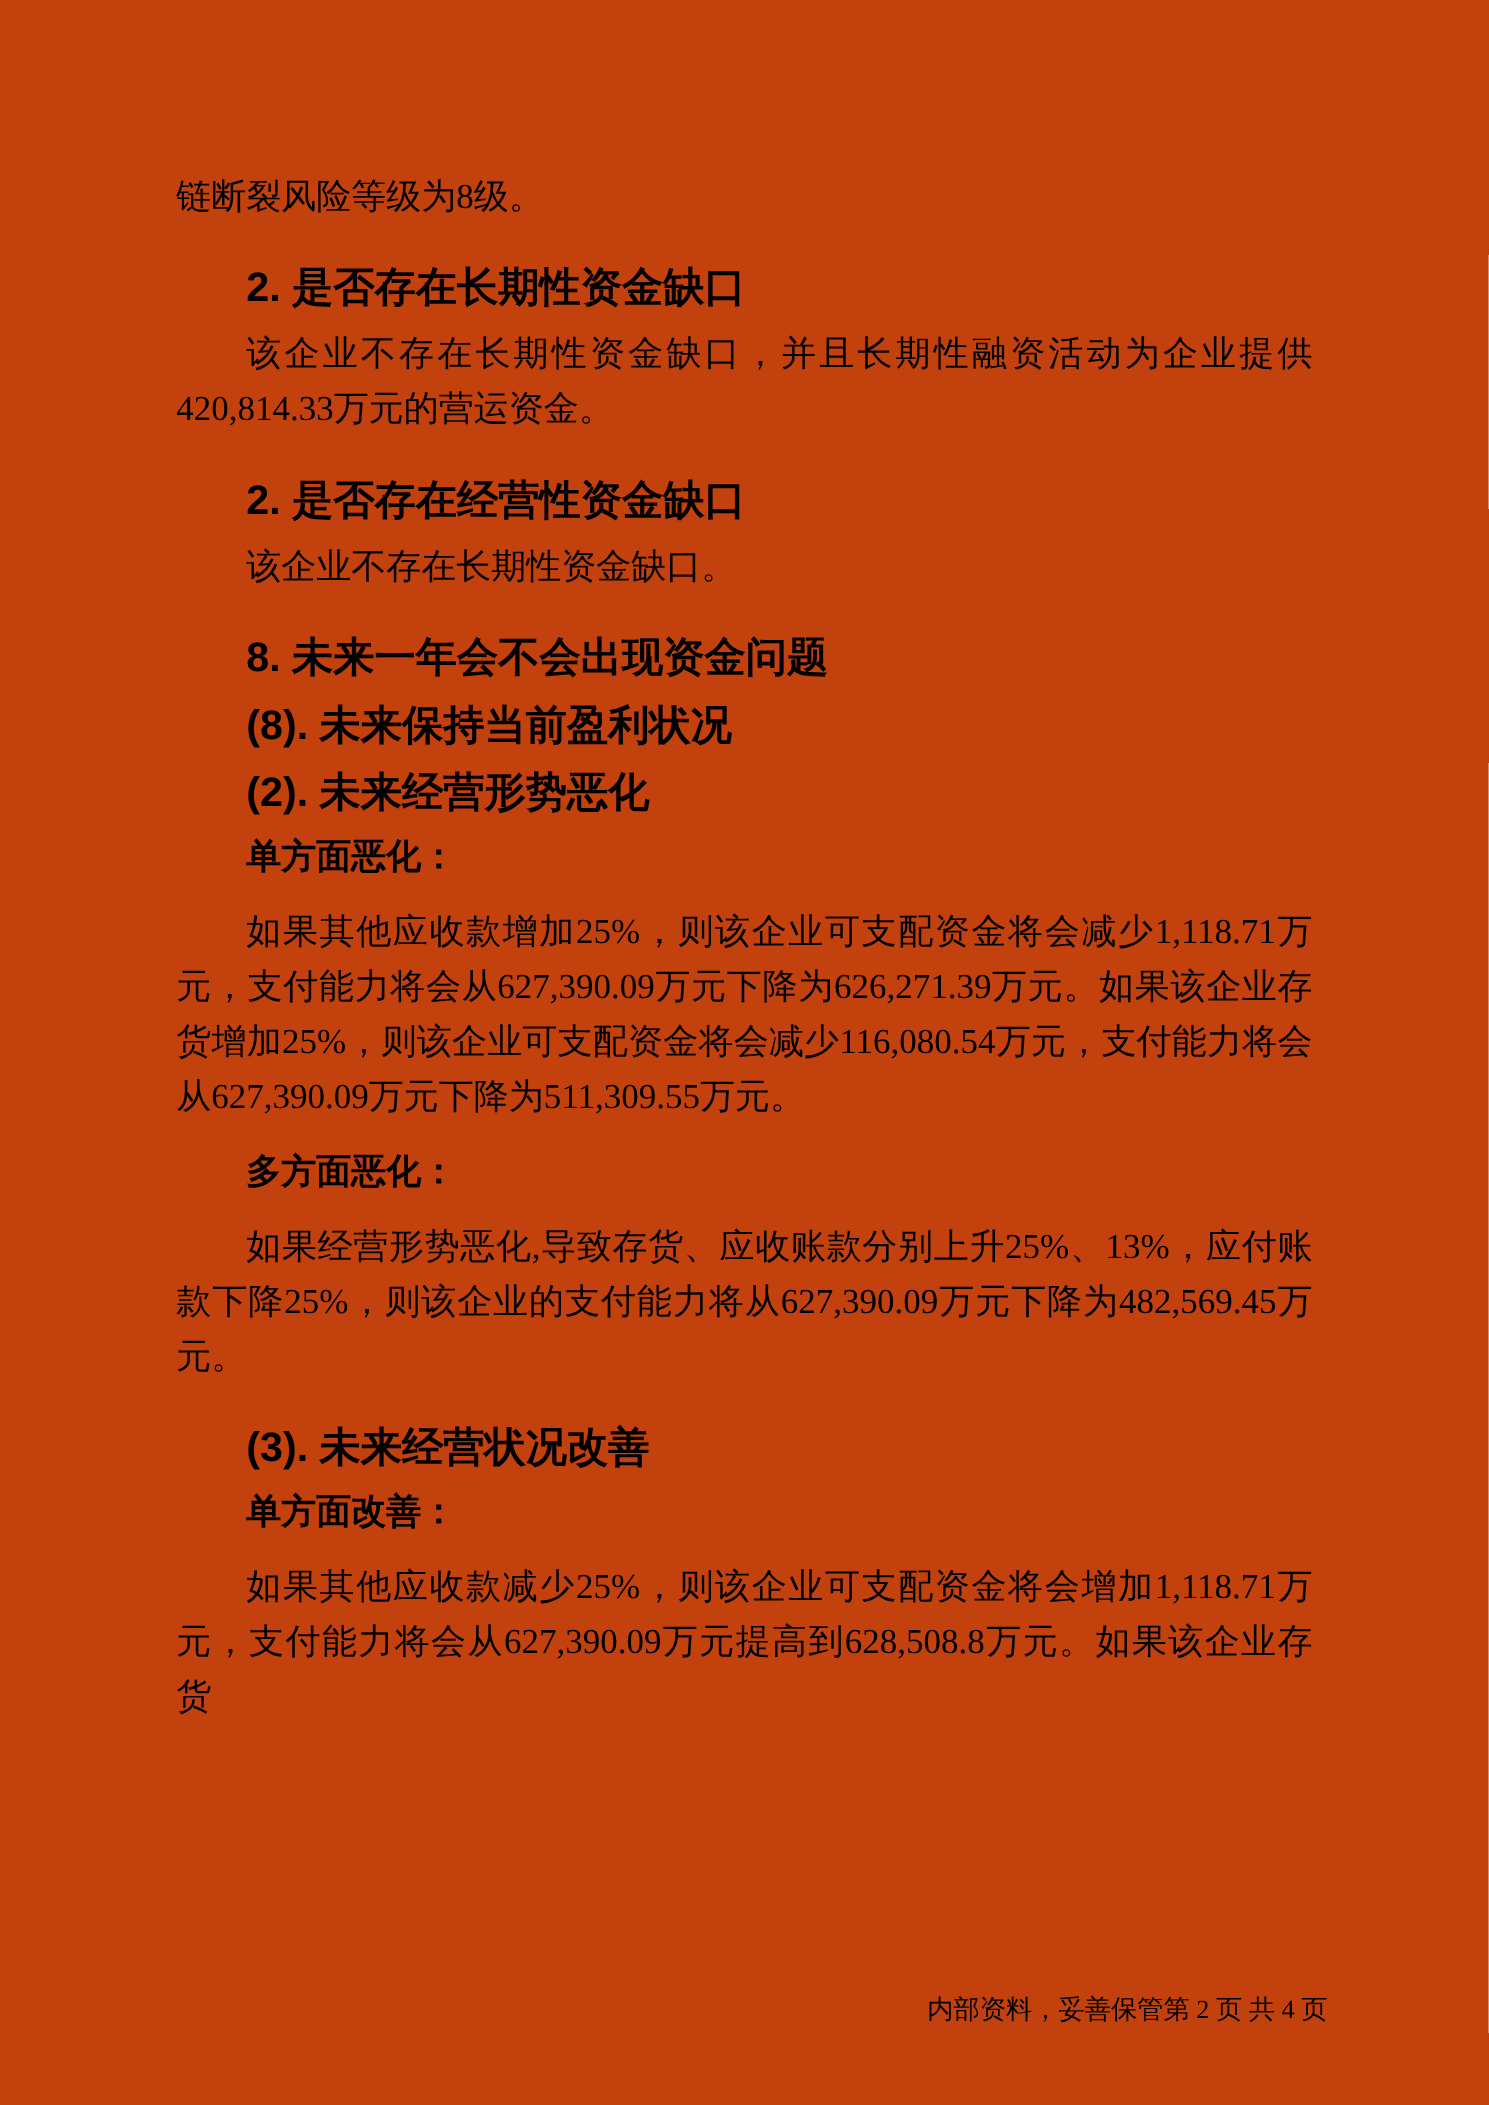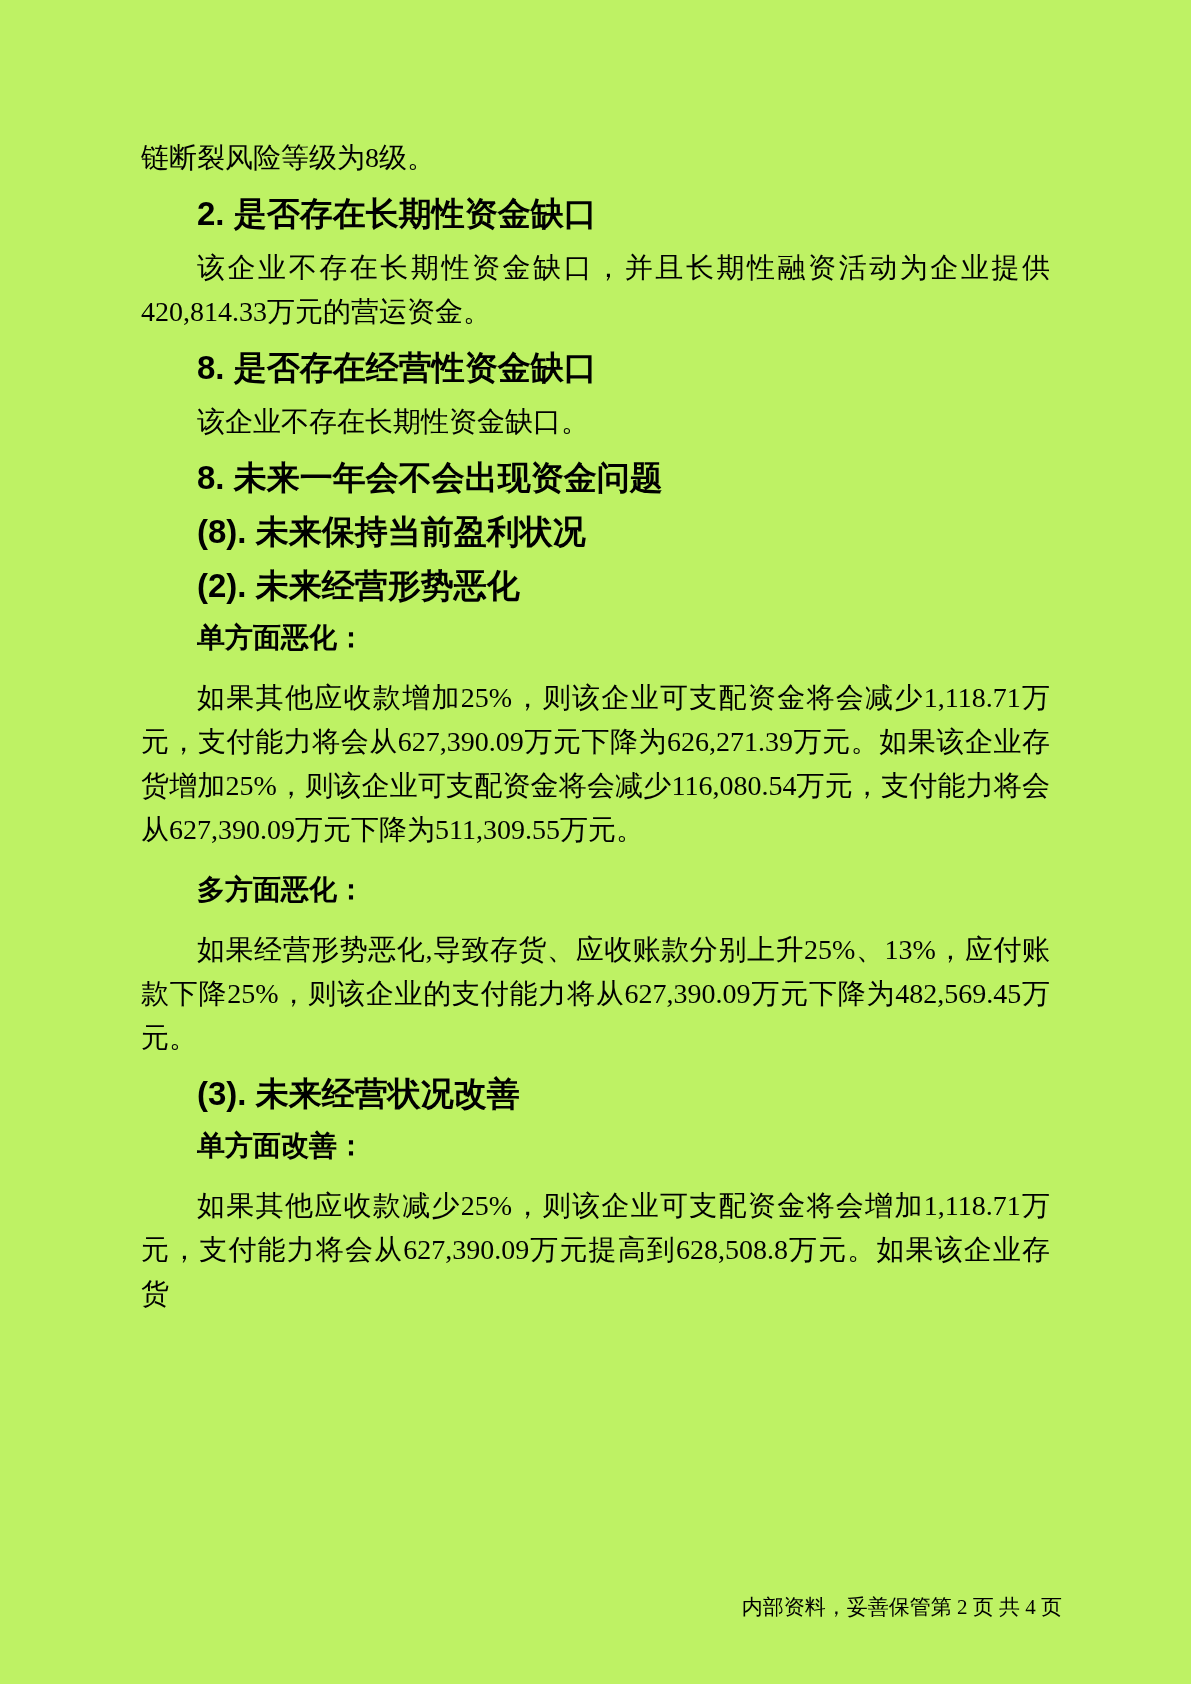--- a/index.html
+++ b/index.html
@@ -4,21 +4,21 @@
 <style>
   html, body {
     margin: 0;
     padding: 0;
     background: #ffffff;
   }
   .page {
     position: relative;
     width: 1191px;
     height: 1684px;
-    background: #bef264;
+    background: #c2410c;
     overflow: hidden;
     color: #000000;
     font-family: "Liberation Serif", "DejaVu Serif", serif;
   }
   .content {
     position: absolute;
     left: 141px;
     top: 136px;
     width: 909px;
   }
@@ -32,21 +32,21 @@
   }
   .para.carryover {
     text-indent: 0;
     margin-top: 0;
   }
   .heading {
     font-family: "Liberation Sans", "DejaVu Sans", sans-serif;
     font-weight: 700;
     font-size: 33px;
     line-height: 48px;
-    margin: 10px 0 6px 0;
+    margin: 26px 0 6px 0;
     padding-left: 56px;
     color: #000000;
   }
   .heading + .heading {
     margin-top: 0;
   }
   .label-para {
     font-size: 28px;
     line-height: 44px;
     margin: 16px 0 16px 0;
@@ -81,21 +81,21 @@
 
 <div class="page">
   <div class="content">
 
     <p class="para carryover">链断裂风险等级为8级。</p>
 
     <div class="heading">2. 是否存在长期性资金缺口</div>
 
     <p class="para">该企业不存在长期性资金缺口，并且长期性融资活动为企业提供420,814.33万元的营运资金。</p>
 
-    <div class="heading">8. 是否存在经营性资金缺口</div>
+    <div class="heading">2. 是否存在经营性资金缺口</div>
 
     <p class="para">该企业不存在长期性资金缺口。</p>
 
     <div class="heading">8. 未来一年会不会出现资金问题</div>
 
     <div class="heading">(8). 未来保持当前盈利状况</div>
 
 
     <div class="heading">(2). 未来经营形势恶化</div>
 

